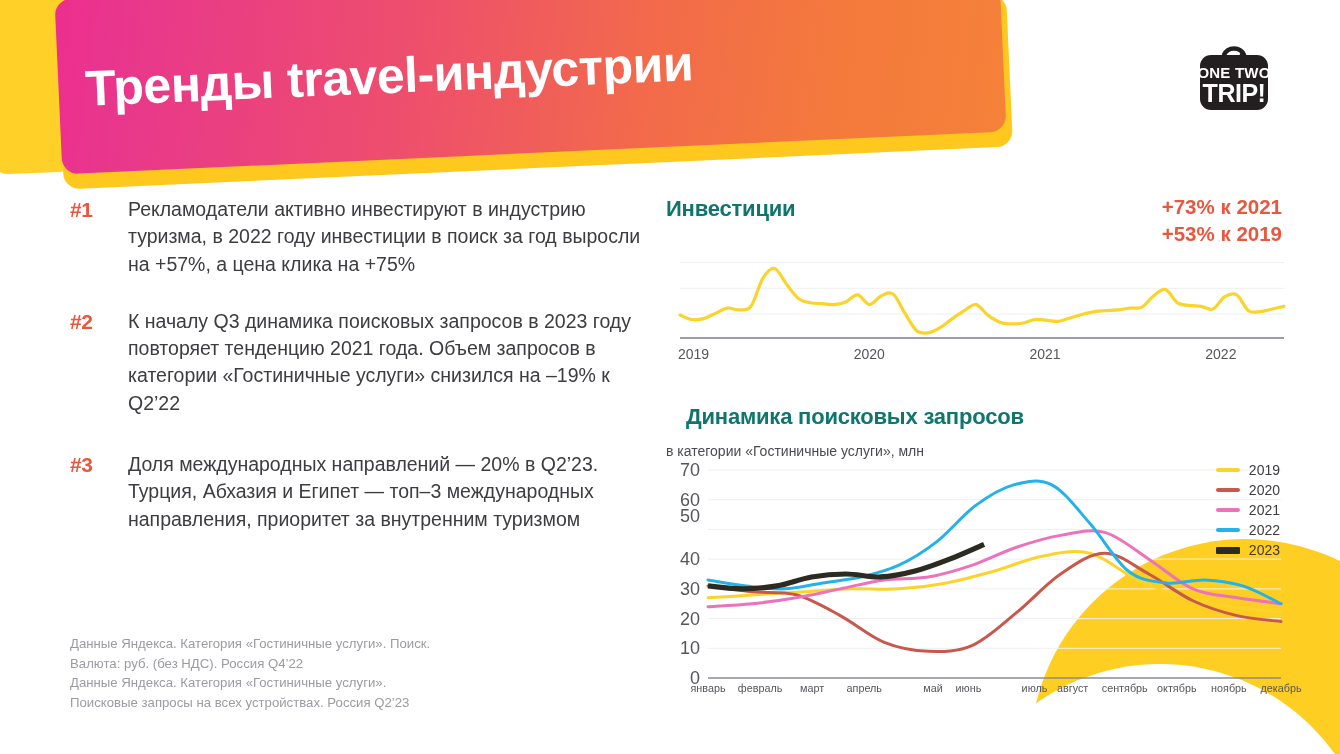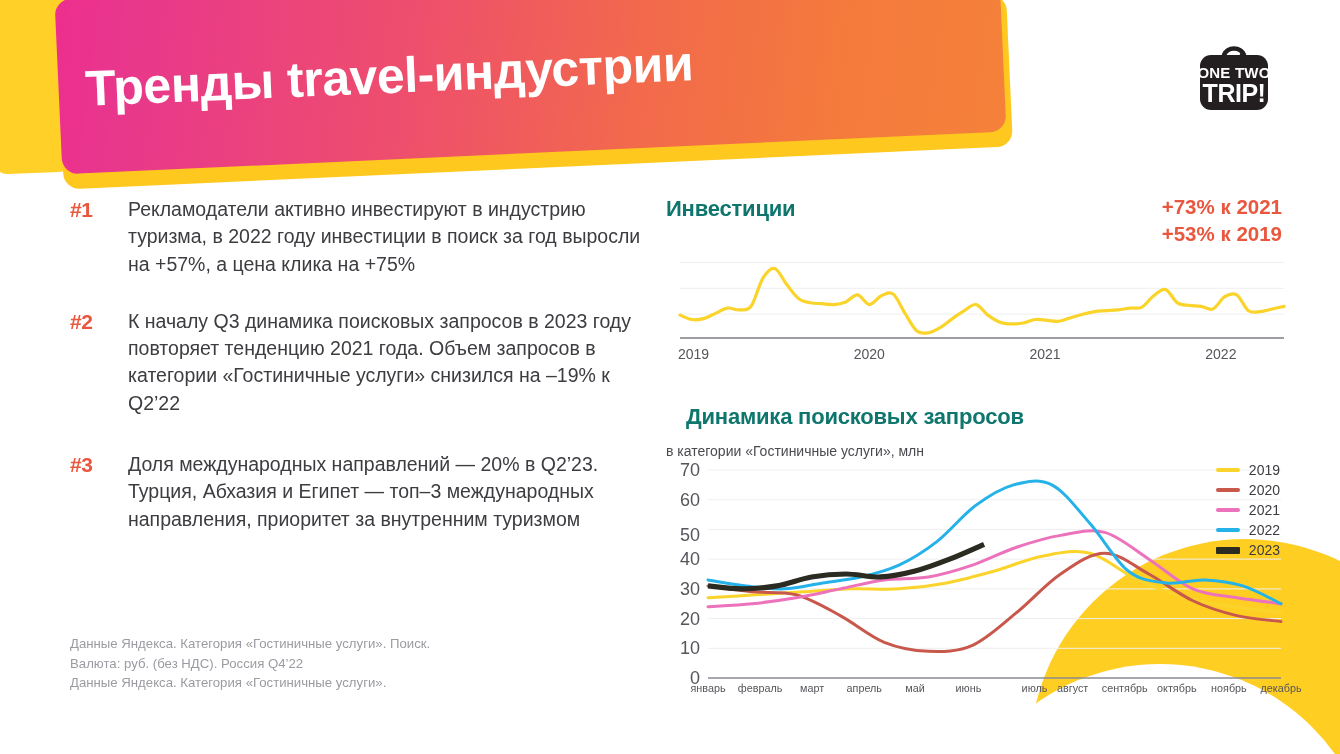--- a/index.html
+++ b/index.html
@@ -138,20 +138,21 @@
     <div class="point">
       <div class="point-num">#3</div>
       <div class="point-text">Доля международных направлений — 20% в Q2’23. Турция, Абхазия и Египет — топ–3 международных направления, приоритет за внутренним туризмом</div>
     </div>
   </div>
 
   <div class="footnotes">
     <div>Данные Яндекса. Категория «Гостиничные услуги». Поиск.</div>
     <div>Валюта: руб. (без НДС). Россия Q4’22</div>
     <div>Данные Яндекса. Категория «Гостиничные услуги».</div>
+    <div>Поисковые запросы на всех устройствах. Россия Q2’23</div>
   </div>
 
   <div class="inv-wrap">
     <div class="chart-title inv-title">Инвестиции</div>
     <div class="inv-note">
       <div>+73% к 2021</div>
       <div>+53% к 2019</div>
     </div>
     <svg class="inv-svg" id="inv-svg" width="620" height="108">
         <line x1="14" x2="618" y1="20.6" y2="20.6" stroke="#EFEFF1" stroke-width="1"></line>
@@ -194,21 +195,21 @@
           <div class="legend-label">2023</div>
         </div>
       </div>
 
     <div class="y-labels" id="dyn-ylabels">
         <span style="top: 212px;">0</span>
         <span style="top: 182.286px;">10</span>
         <span style="top: 152.571px;">20</span>
         <span style="top: 122.857px;">30</span>
         <span style="top: 93.1429px;">40</span>
-        <span style="top: 69px; margin-left: 12px;">50</span>
+        <span style="top: 50px; margin-left: 12px;">50</span>
         <span style="top: 33.7143px;">60</span>
         <span style="top: 4px;">70</span>
       </div>
     <svg class="dyn-plot" id="dyn-svg" width="620" height="230">
         <line x1="42" x2="615" y1="212.0" y2="212.0" stroke="#8A8A92" stroke-width="1.6"></line>
         <line x1="42" x2="615" y1="182.3" y2="182.3" stroke="#EFEFF1" stroke-width="1"></line>
         <line x1="42" x2="615" y1="152.6" y2="152.6" stroke="#EFEFF1" stroke-width="1"></line>
         <line x1="42" x2="615" y1="122.9" y2="122.9" stroke="#EFEFF1" stroke-width="1"></line>
         <line x1="42" x2="615" y1="93.1" y2="93.1" stroke="#EFEFF1" stroke-width="1"></line>
         <line x1="42" x2="615" y1="63.4" y2="63.4" stroke="#EFEFF1" stroke-width="1"></line>
@@ -218,21 +219,21 @@
         <path d="M42.00,119.89 C49.35,120.88 71.38,124.34 86.08,125.83 C100.77,127.31 115.46,124.84 130.15,128.80 C144.85,132.76 159.54,141.68 174.23,149.60 C188.92,157.52 203.62,170.40 218.31,176.34 C233.00,182.29 247.69,184.76 262.38,185.26 C277.08,185.75 291.77,185.75 306.46,179.31 C321.15,172.88 335.85,158.51 350.54,146.63 C365.23,134.74 379.92,117.90 394.62,108.00 C409.31,98.10 424.00,87.20 438.69,87.20 C453.38,87.20 468.08,100.08 482.77,108.00 C497.46,115.92 512.15,127.81 526.85,134.74 C541.54,141.68 556.23,146.13 570.92,149.60 C585.62,153.07 607.65,154.55 615.00,155.54" fill="none" stroke="#C8584C" stroke-width="3" stroke-linejoin="round" stroke-linecap="round"></path>
         <path d="M42.00,140.69 C49.35,140.19 71.38,139.20 86.08,137.71 C100.77,136.23 115.46,134.25 130.15,131.77 C144.85,129.30 159.54,125.83 174.23,122.86 C188.92,119.89 203.62,115.92 218.31,113.94 C233.00,111.96 247.69,113.45 262.38,110.97 C277.08,108.50 291.77,104.04 306.46,99.09 C321.15,94.13 335.85,86.21 350.54,81.26 C365.23,76.30 379.92,71.85 394.62,69.37 C409.31,66.90 424.00,62.44 438.69,66.40 C453.38,70.36 468.08,83.73 482.77,93.14 C497.46,102.55 512.15,116.42 526.85,122.86 C541.54,129.30 556.23,129.30 570.92,131.77 C585.62,134.25 607.65,136.72 615.00,137.71" fill="none" stroke="#EC72BB" stroke-width="3" stroke-linejoin="round" stroke-linecap="round"></path>
         <path d="M42.00,113.94 C48.37,114.93 67.47,118.40 80.20,119.89 C92.93,121.37 105.67,123.35 118.40,122.86 C131.13,122.36 143.87,118.90 156.60,116.91 C169.33,114.93 182.07,113.94 194.80,110.97 C207.53,108.00 220.27,105.03 233.00,99.09 C245.73,93.14 258.47,85.22 271.20,75.31 C283.93,65.41 296.67,49.07 309.40,39.66 C322.13,30.25 334.87,22.32 347.60,18.86 C360.33,15.39 373.07,12.42 385.80,18.86 C398.53,25.30 411.27,43.12 424.00,57.49 C436.73,71.85 449.47,95.12 462.20,105.03 C474.93,114.93 487.67,115.43 500.40,116.91 C513.13,118.40 525.87,113.45 538.60,113.94 C551.33,114.44 564.07,115.92 576.80,119.89 C589.53,123.85 608.63,134.74 615.00,137.71" fill="none" stroke="#25B2E8" stroke-width="3" stroke-linejoin="round" stroke-linecap="round"></path>
         <path d="M42.00,119.89 C47.75,120.38 65.01,122.86 76.51,122.86 C88.01,122.86 99.52,121.87 111.02,119.89 C122.52,117.90 134.03,112.95 145.53,110.97 C157.03,108.99 168.54,108.00 180.04,108.00 C191.54,108.00 203.05,111.47 214.55,110.97 C226.05,110.48 237.56,108.00 249.06,105.03 C260.56,102.06 272.07,97.60 283.57,93.14 C295.07,88.69 312.33,80.76 318.08,78.29" fill="none" stroke="#2B2B22" stroke-width="5.2" stroke-linejoin="round" stroke-linecap="butt"></path>
       </svg>
     <div class="x-labels" id="dyn-xlabels">
         <span style="left: 2px;">январь</span>
         <span style="left: 54.0909px;">февраль</span>
         <span style="left: 106.182px;">март</span>
         <span style="left: 158.273px;">апрель</span>
-        <span style="left: 209px;">май</span>
+        <span style="left: 227px;">май</span>
         <span style="left: 262.455px;">июнь</span>
         <span style="left: 314.545px; padding-left: 28px;">июль</span>
         <span style="left: 366.636px;">август</span>
         <span style="left: 418.727px;">сентябрь</span>
         <span style="left: 470.818px;">октябрь</span>
         <span style="left: 522.909px;">ноябрь</span>
         <span style="left: 575px;">декабрь</span>
       </div>
   </div>
 

